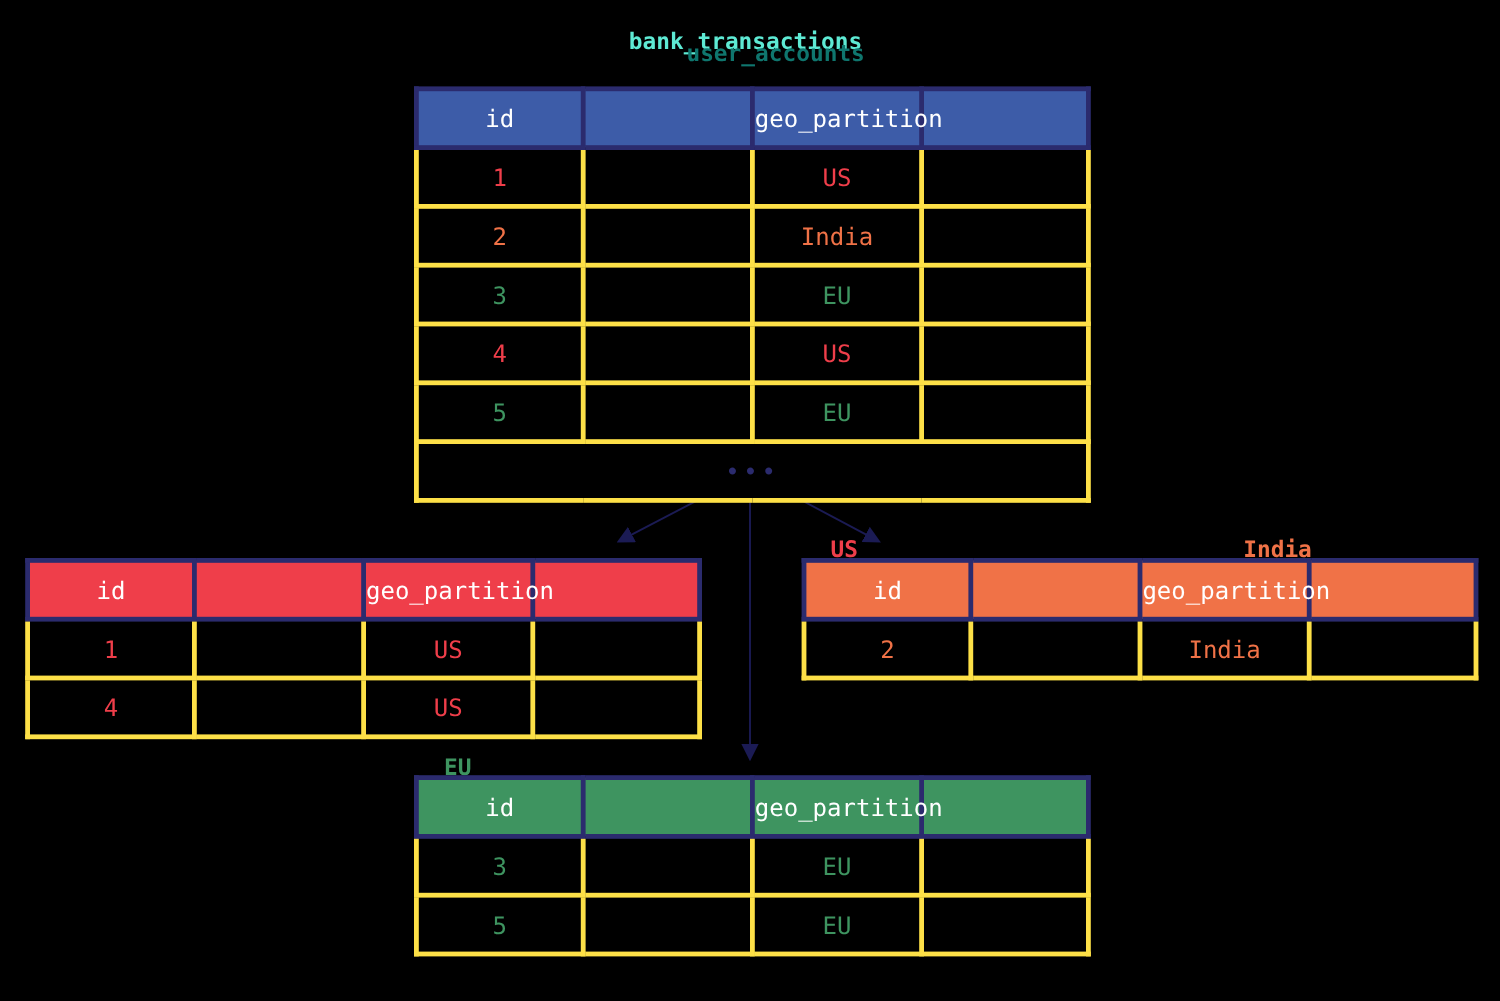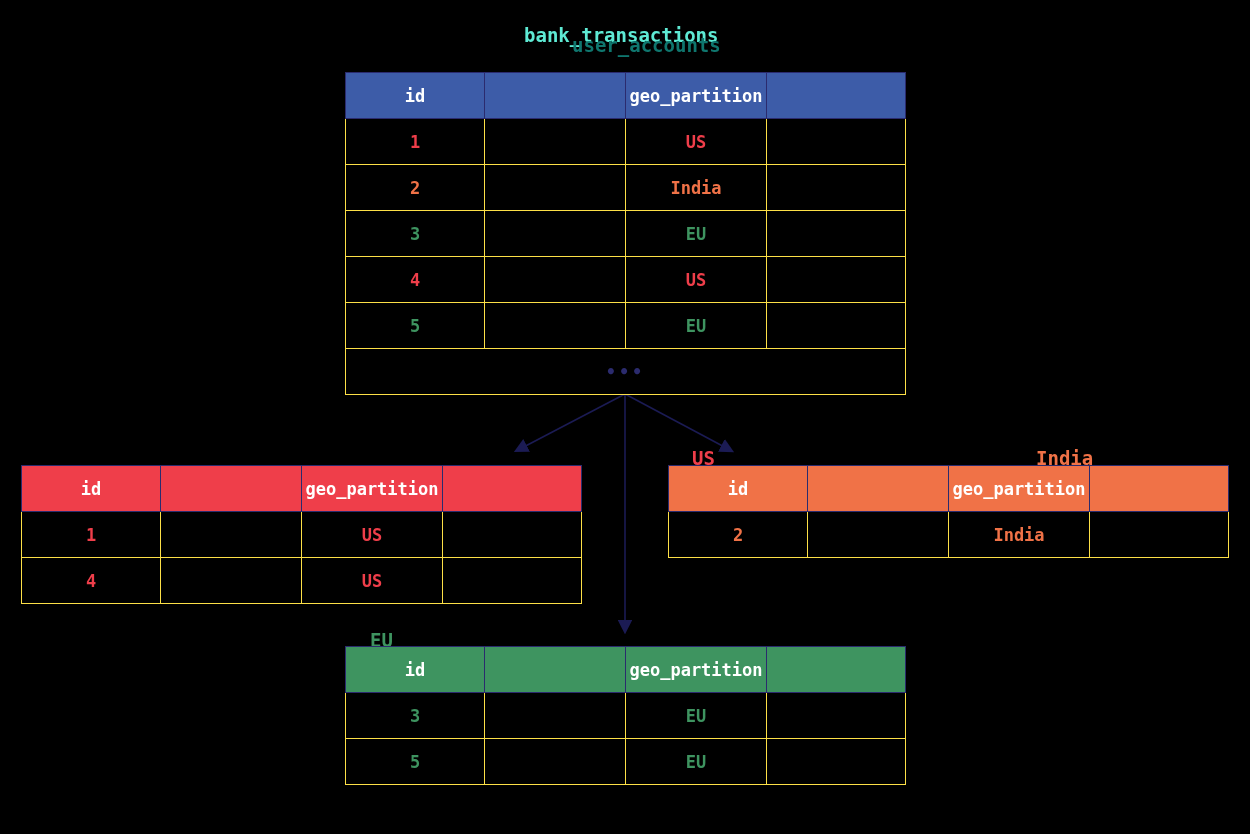--- a/index.html
+++ b/index.html
@@ -54,24 +54,24 @@
   .title-grn  { left: 370px;  top: 629px; color: #3e9460; }
 
   
   .tbl {
     position: absolute;
     border-collapse: collapse;
     table-layout: fixed;
     font-family: "DejaVu Sans Mono", "Liberation Mono", monospace;
   }
   .tbl td, .tbl th {
-    border: 1px solid #fde047;
+    border: 4px solid #fde047;
     text-align: center;
-    font-weight: bold;
-    font-size: 17px;
+    font-weight: normal;
+    font-size: 20px;
     padding: 0;
     background: #000000;
   }
   .tbl th {
     color: #ffffff;
     height: 45px;
   }
   .tbl td {
     height: 45px;
   }

